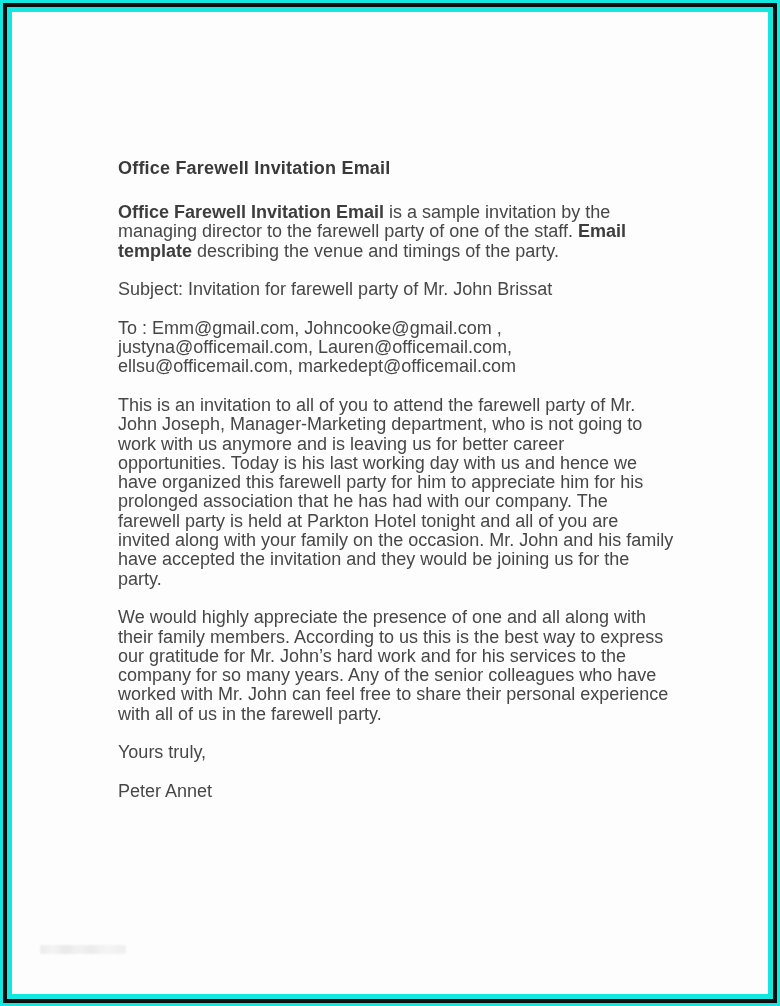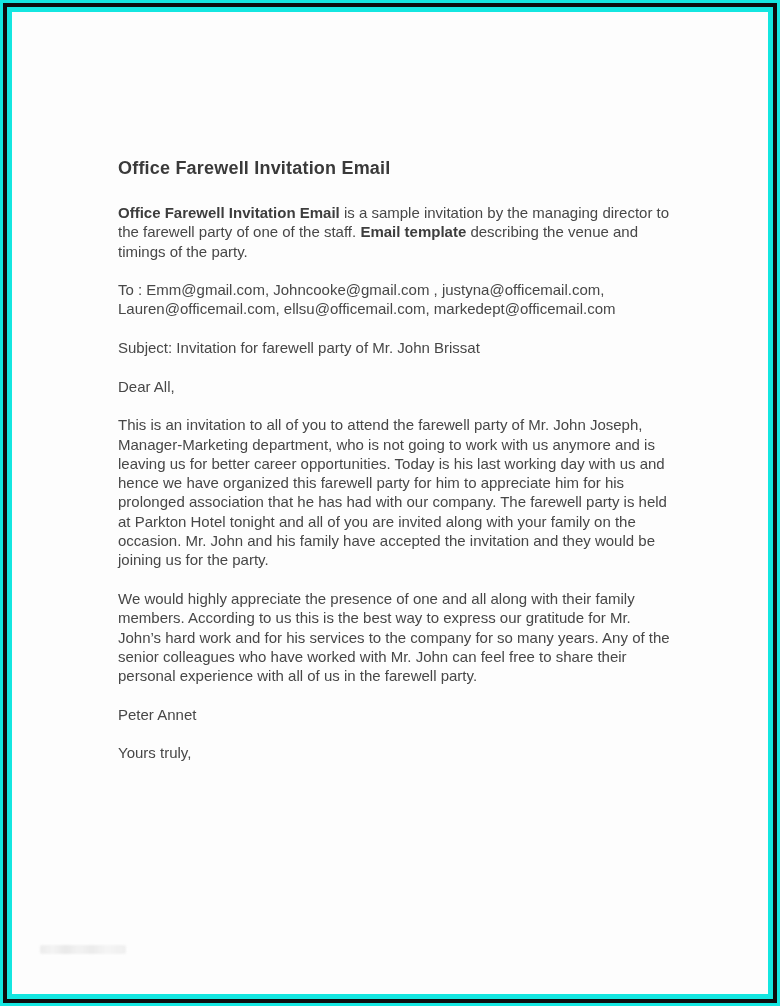--- a/index.html
+++ b/index.html
@@ -43,21 +43,21 @@
   }
   .doc-title {
     font-size: 18px;
     font-weight: bold;
     color: #3a3a3a;
     margin: 0 0 24px 0;
     letter-spacing: 0.2px;
   }
   .doc-body {
     max-width: 556px;
-    font-size: 15px;
+    font-size: 18px;
     line-height: 19.3px;
   }
   .doc-body p {
     margin: 0 0 19.3px 0;
   }
   .b {
     font-weight: bold;
     color: #3d3d3d;
   }
   .watermark {
@@ -82,34 +82,33 @@
     <div class="frame-inner">
 
       <div class="page-content">
 
         <h1 class="doc-title">Office Farewell Invitation Email</h1>
 
         <div class="doc-body">
 
           <p><span class="b">Office Farewell Invitation Email</span><span> is a sample invitation by the managing director to the farewell party of one of the staff. </span><span class="b">Email template</span><span> describing the venue and timings of the party.</span></p>
 
+          <p>Subject: Invitation for farewell party of Mr. John Brissat</p>
+
           <p>To : Emm@gmail.com, Johncooke@gmail.com , justyna@officemail.com, Lauren@officemail.com, ellsu@officemail.com, markedept@officemail.com</p>
 
-          <p>Subject: Invitation for farewell party of Mr. John Brissat</p>
-
-          <p>Dear All,</p>
 
           <p>This is an invitation to all of you to attend the farewell party of Mr. John Joseph, Manager-Marketing department, who is not going to work with us anymore and is leaving us for better career opportunities. Today is his last working day with us and hence we have organized this farewell party for him to appreciate him for his prolonged association that he has had with our company. The farewell party is held at Parkton Hotel tonight and all of you are invited along with your family on the occasion. Mr. John and his family have accepted the invitation and they would be joining us for the party.</p>
 
           <p>We would highly appreciate the presence of one and all along with their family members. According to us this is the best way to express our gratitude for Mr. John’s hard work and for his services to the company for so many years. Any of the senior colleagues who have worked with Mr. John can feel free to share their personal experience with all of us in the farewell party.</p>
 
 
+          <p>Yours truly,</p>
+
           <p>Peter Annet</p>
-
-          <p>Yours truly,</p>
 
 
         </div>
 
         <div class="watermark"></div>
 
       </div>
 
     </div>
   </div>

